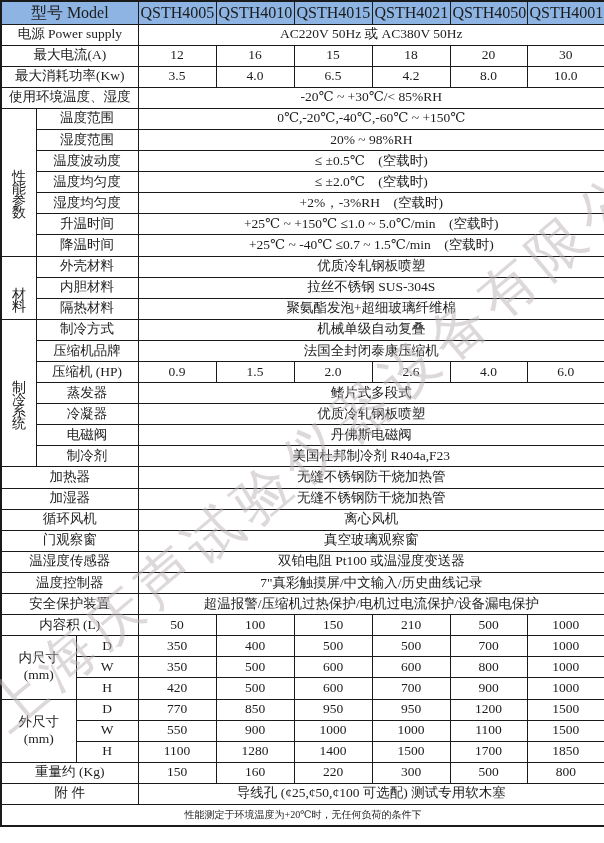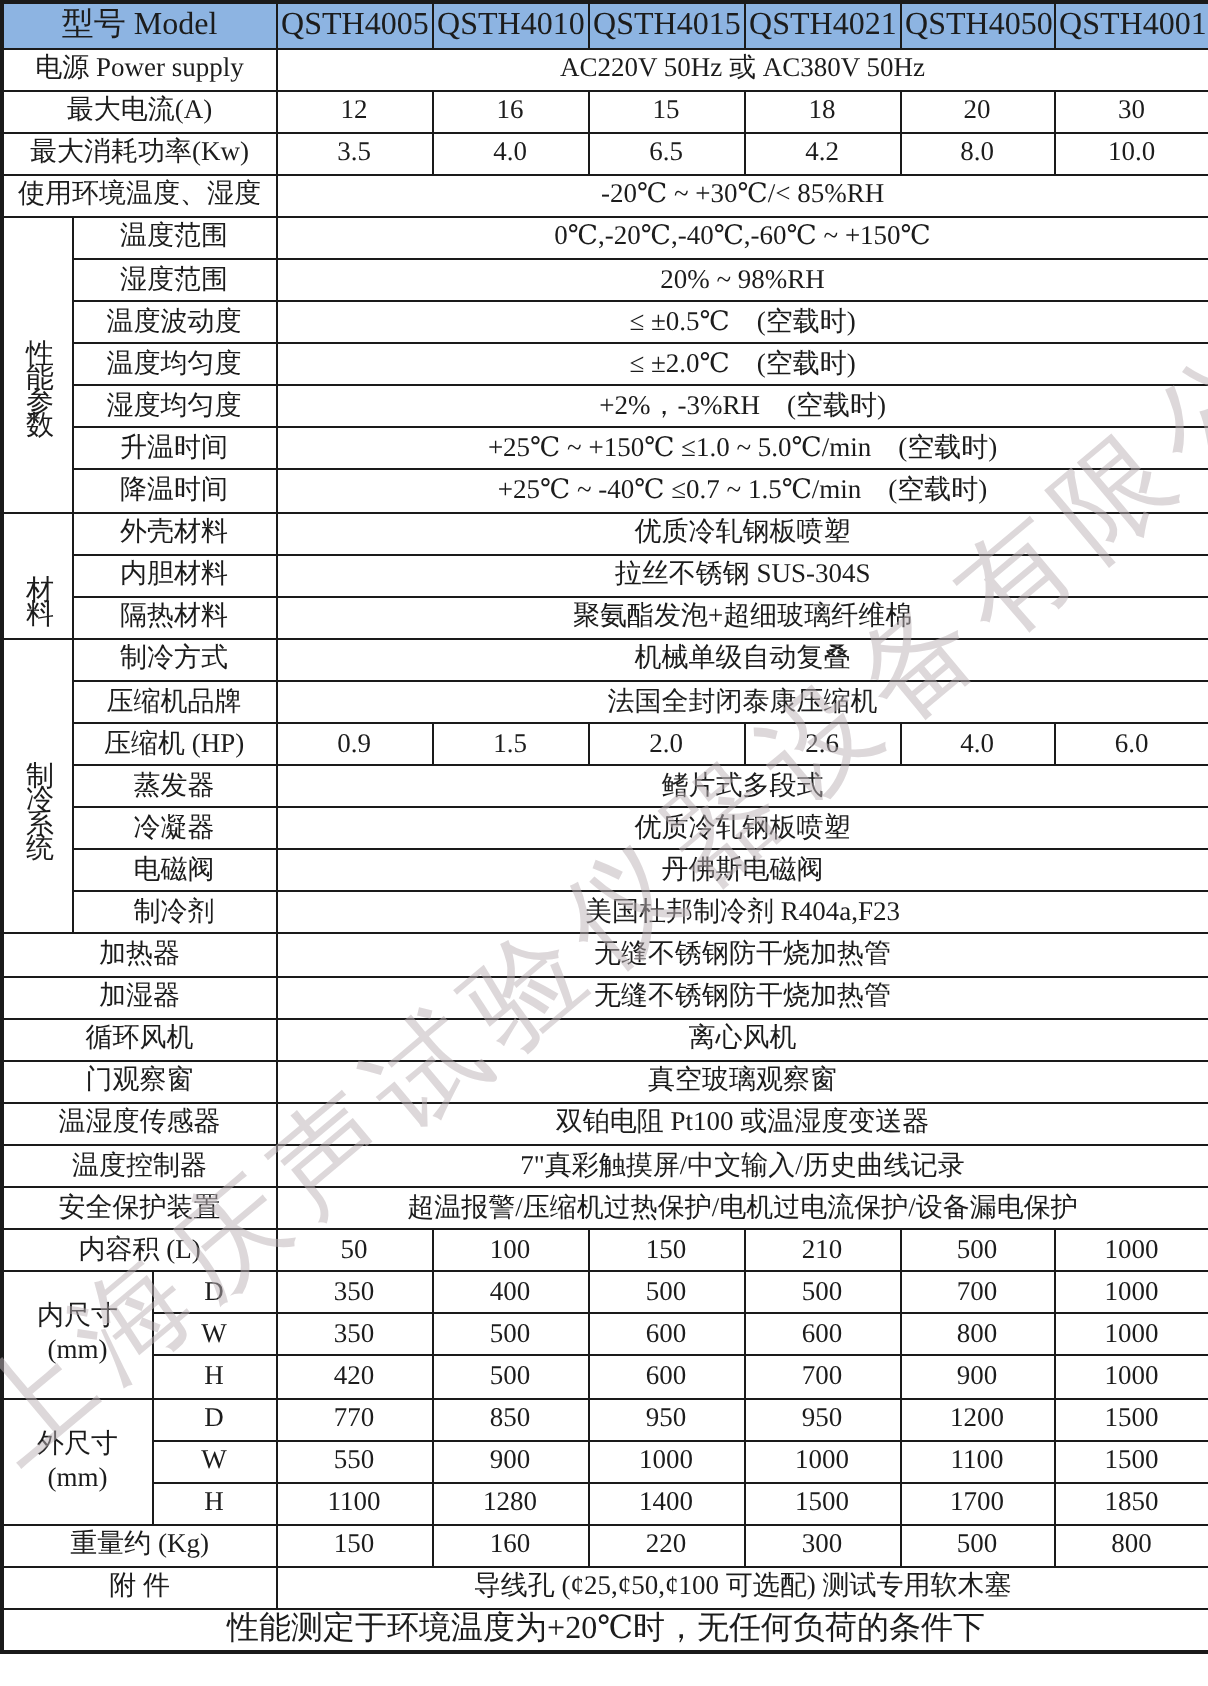--- a/index.html
+++ b/index.html
@@ -38,21 +38,21 @@
     height: 23px;
   }
   table.spec td.vgroup {
     writing-mode: vertical-rl;
     text-orientation: upright;
     letter-spacing: 0.85em;
     padding: 4px 0;
     font-size: 14px;
   }
   table.spec td.label { font-size: 13.5px; margin-left: 20px; }
-  table.spec td.note { font-size: 16px; }
+  table.spec td.note { font-size: 10px; }
   .watermark {
     position: absolute;
     left: -28px;
     top: 690px;
     width: 980px;
     transform: rotate(-40deg);
     transform-origin: 0 0;
     font-size: 56px;
     letter-spacing: 8px;
     color: rgba(188, 178, 181, 0.5);

